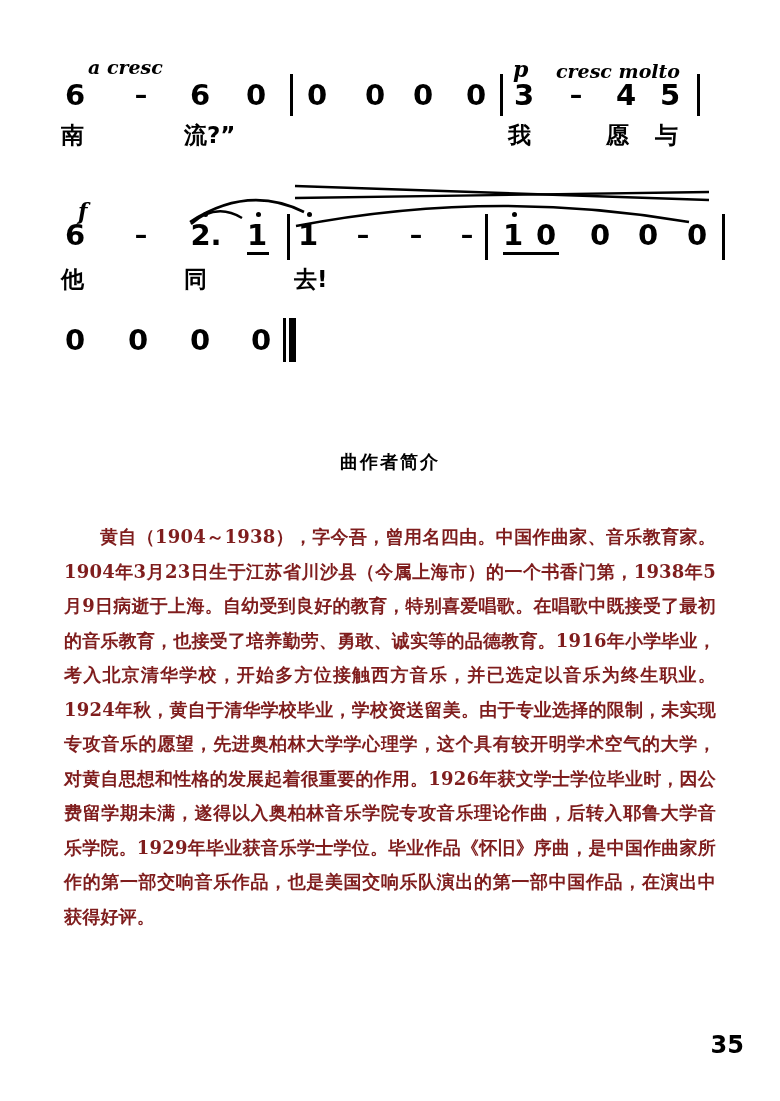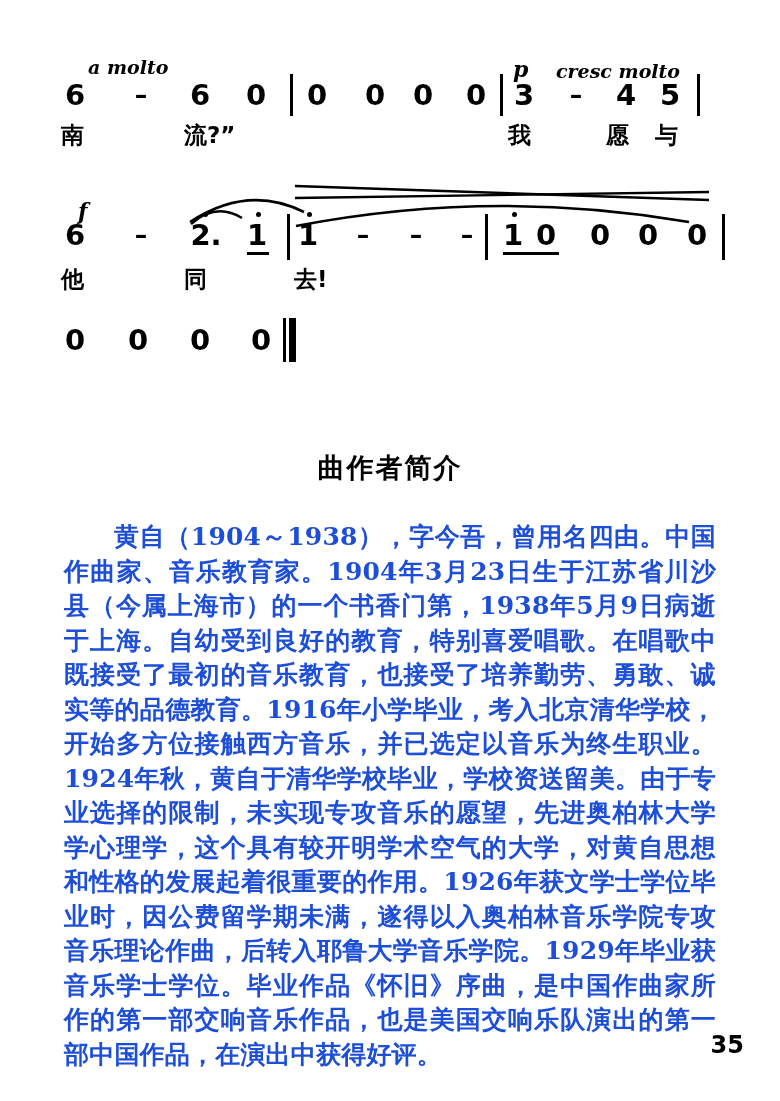--- a/index.html
+++ b/index.html
@@ -109,37 +109,37 @@
 
   
   .section-heading {
     position: absolute;
     left: 0;
     top: 450px;
     width: 780px;
     text-align: center;
     font-family: "DejaVu Sans", sans-serif;
     font-weight: bold;
-    font-size: 27px;
+    font-size: 18px;
     letter-spacing: 2px;
     color: #000;
   }
   .bio {
     position: absolute;
     left: 64px;
     top: 520px;
     width: 652px;
     font-family: "DejaVu Serif", serif;
     font-weight: bold;
-    font-size: 25px;
+    font-size: 18px;
     line-height: 34.5px;
     text-align: justify;
     text-justify: inter-character;
     letter-spacing: 0.2px;
-    color: #1d4ed8;
+    color: #7f1d1d;
     text-indent: 2em;
   }
   .page-number {
     position: absolute;
     right: 36px;
     bottom: 42px;
     font-family: "DejaVu Sans", sans-serif;
     font-weight: bold;
     font-size: 24px;
     color: #000;
@@ -147,21 +147,21 @@
 </style>
 </head>
 <body>
 
 <div class="page">
 
   <div class="score">
 
     <div class="staff-line" style="top:0;height:140px;">
 
-      <div class="dyn" style="left:88px; top:56px;">a  molto</div>
+      <div class="dyn" style="left:88px; top:56px;">a  cresc</div>
       <div class="dyn" style="left:513px; top:56px; font-size:22px;">p</div>
       <div class="dyn" style="left:556px; top:60px;">cresc  molto</div>
 
       <div class="glyph" style="left:64px; top:80px; width:22px;">6</div>
       <div class="dash" style="left:130px; top:80px; width:22px;">–</div>
       <div class="glyph" style="left:189px; top:80px; width:22px;">6</div>
       <div class="glyph" style="left:245px; top:80px; width:22px;">0</div>
 
       <div class="barline" style="left:290px; top:74px; height:42px;"></div>
 

